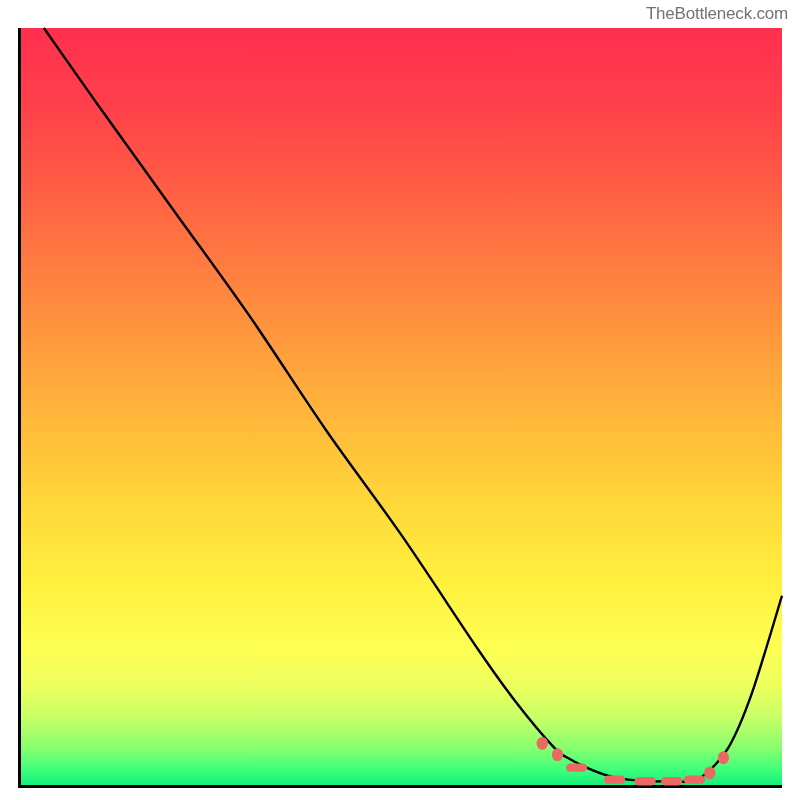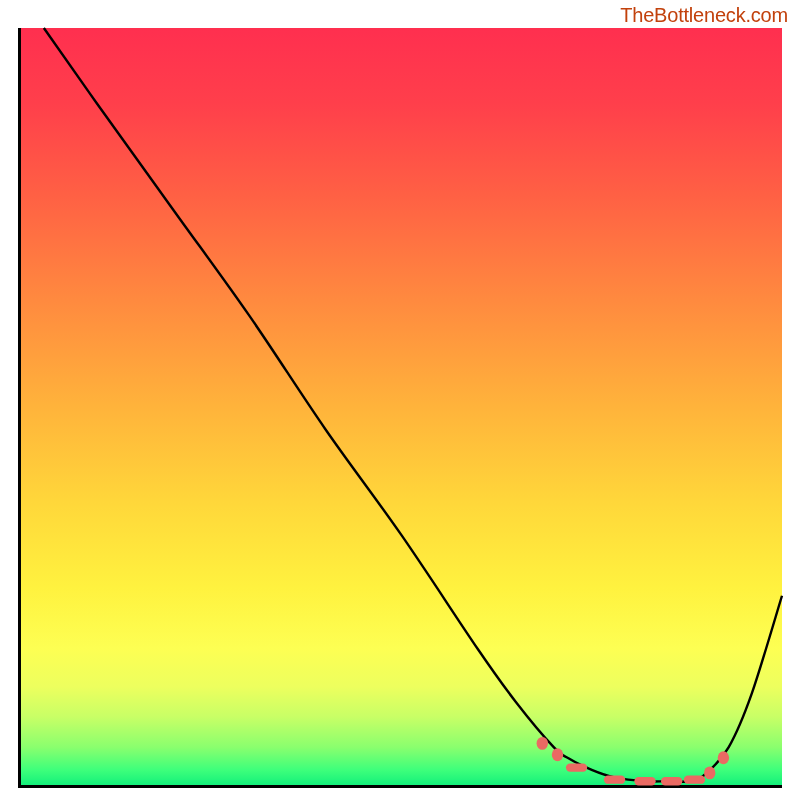--- a/index.html
+++ b/index.html
@@ -8,22 +8,22 @@
     height: 800px;
     background: #ffffff;
     font-family: Arial, sans-serif;
     position: relative;
     overflow: hidden;
   }
   .watermark {
     position: absolute;
     top: 4px;
     right: 12px;
-    font-size: 20px;
-    color: #c2410c;
+    font-size: 17px;
+    color: #737373;
     font-weight: normal;
     z-index: 10;
     letter-spacing: -0.2px;
   }
   .chart-area {
     position: absolute;
     left: 18px;
     top: 28px;
     width: 764px;
     height: 760px;

